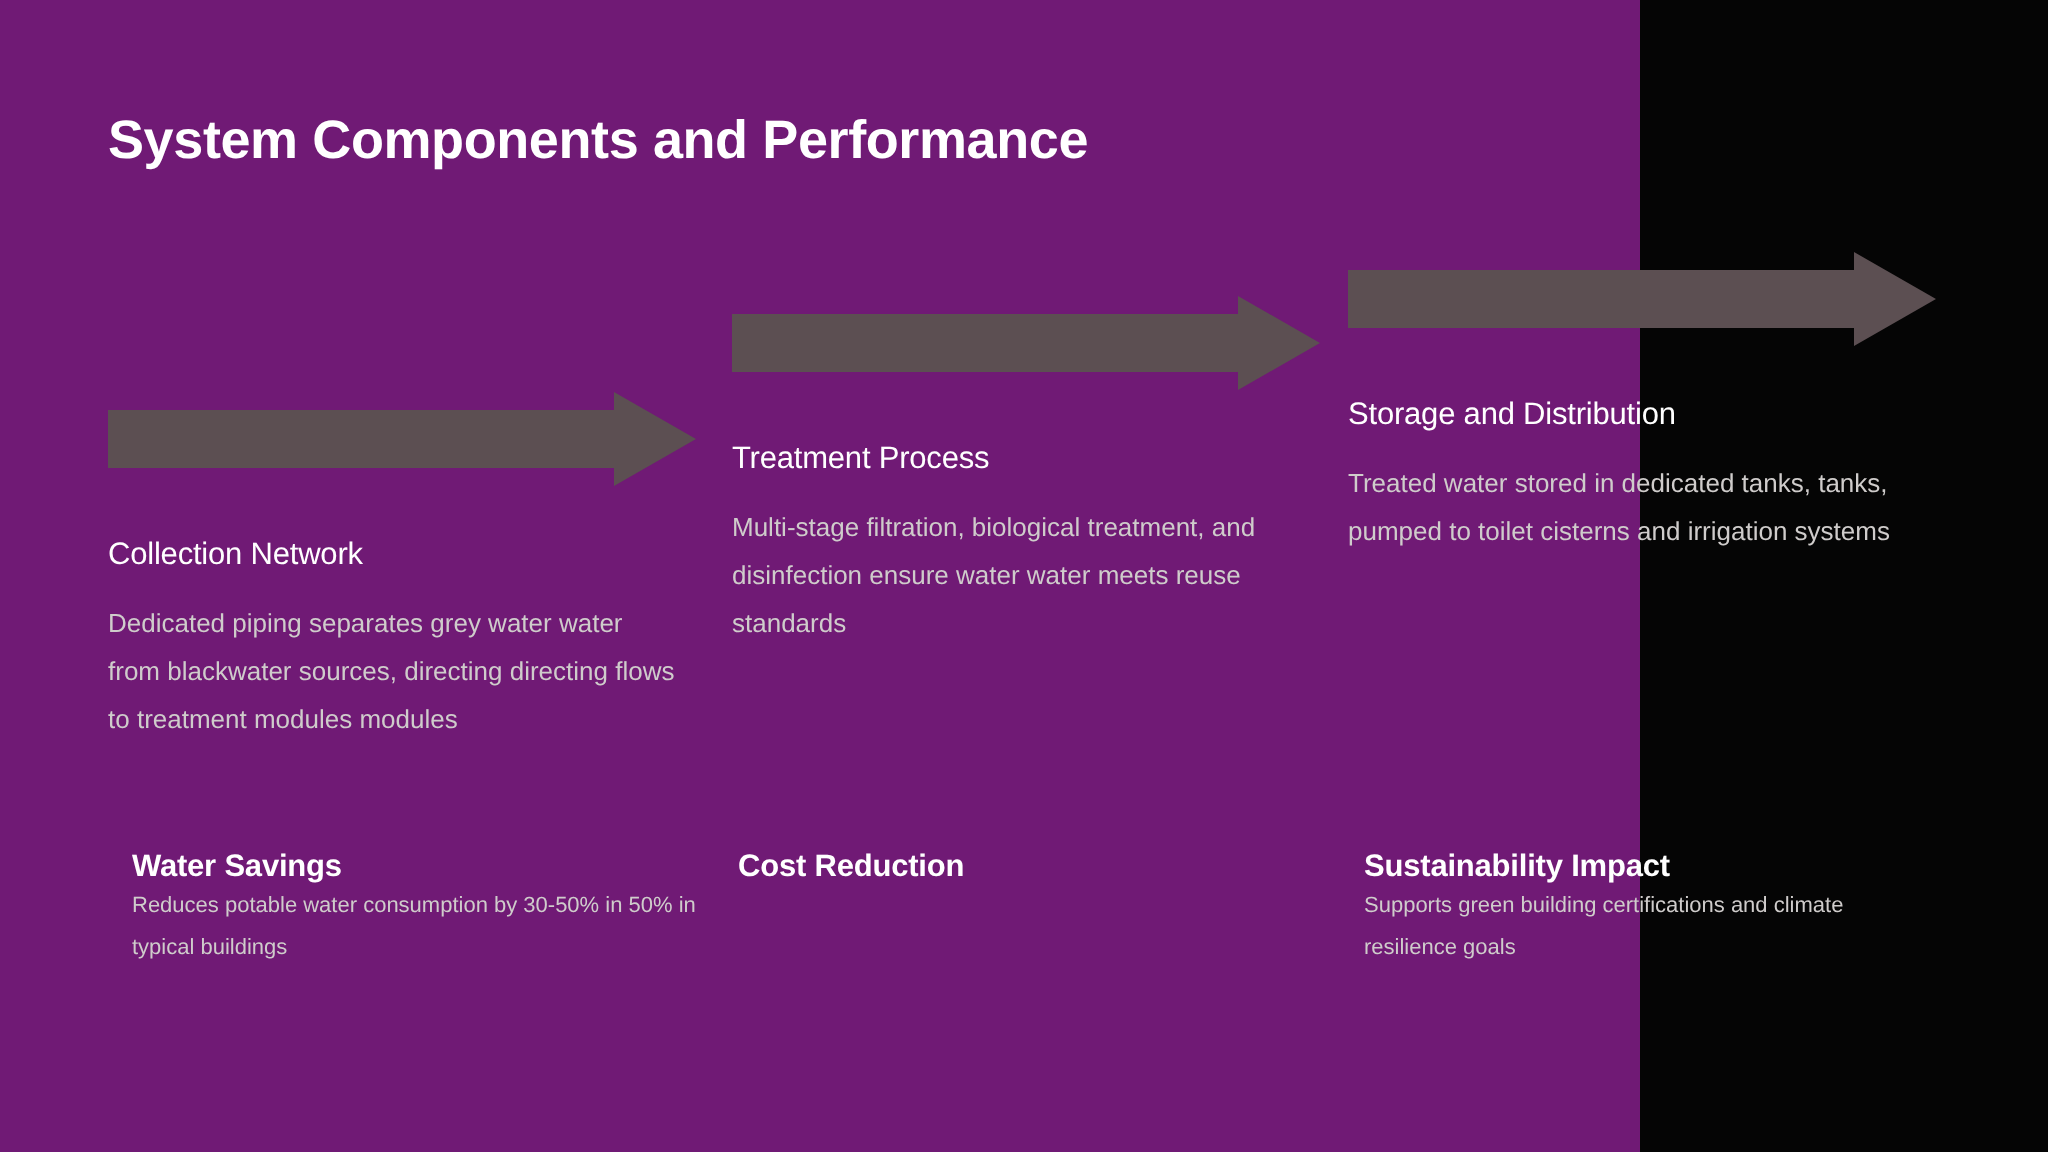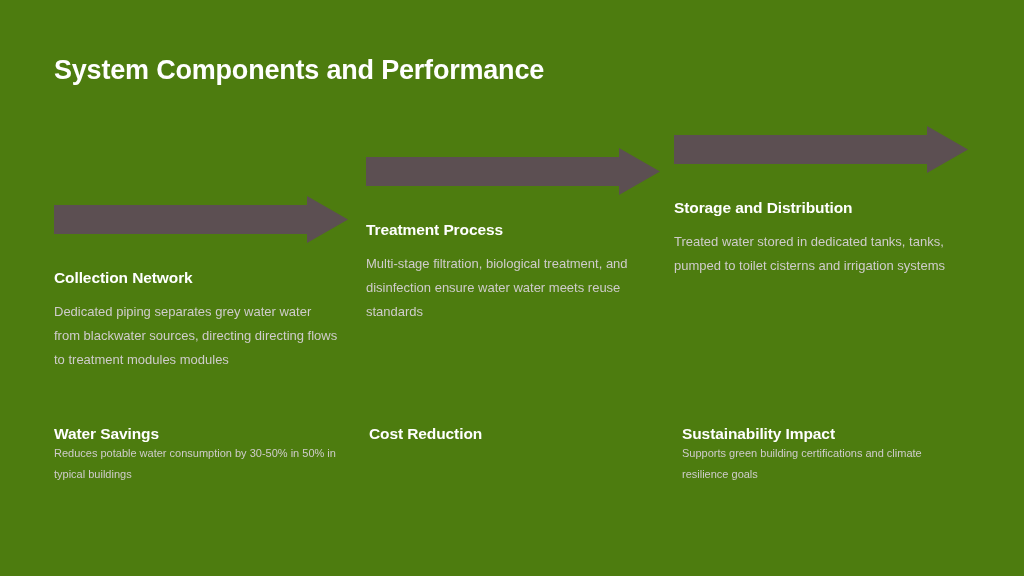--- a/index.html
+++ b/index.html
@@ -9,23 +9,23 @@
   body {
     width: 1024px;
     height: 576px;
     background: #050505;
     font-family: "Liberation Sans", sans-serif;
     overflow: hidden;
     position: relative;
   }
   .slide {
     position: relative;
-    width: 1024px;
+    width: 820px;
     height: 576px;
-    background: #4d7c0f;
+    background: #701a75;
   }
 
   
   .slide-title {
     position: absolute;
     left: 54px;
     top: 55px;
     font-size: 27px;
     font-weight: bold;
     color: #ffffff;
@@ -46,40 +46,40 @@
     position: relative;
     width: 294px;
     height: 47px;
     display: block;
   }
   .arrow-wrap svg { display: block; }
 
   .process-heading {
     margin-top: 26px;
     font-size: 15.5px;
-    font-weight: bold;
+    font-weight: normal;
     color: #ffffff;
     letter-spacing: -0.1px;
     white-space: nowrap;
   }
   .process-body {
     margin-top: 13px;
     font-size: 13px;
     color: #cfcccb;
     line-height: 24px;
     width: 285px;
   }
 
   
   .benefit-col {
     position: absolute;
     top: 425px;
     width: 300px;
   }
-  .benefit-col.b1 { left: 54px; }
+  .benefit-col.b1 { left: 66px; }
   .benefit-col.b2 { left: 369px; }
   .benefit-col.b3 { left: 682px; }
 
   .benefit-heading {
     font-size: 15.5px;
     font-weight: bold;
     color: #ffffff;
     letter-spacing: -0.1px;
     white-space: nowrap;
   }

